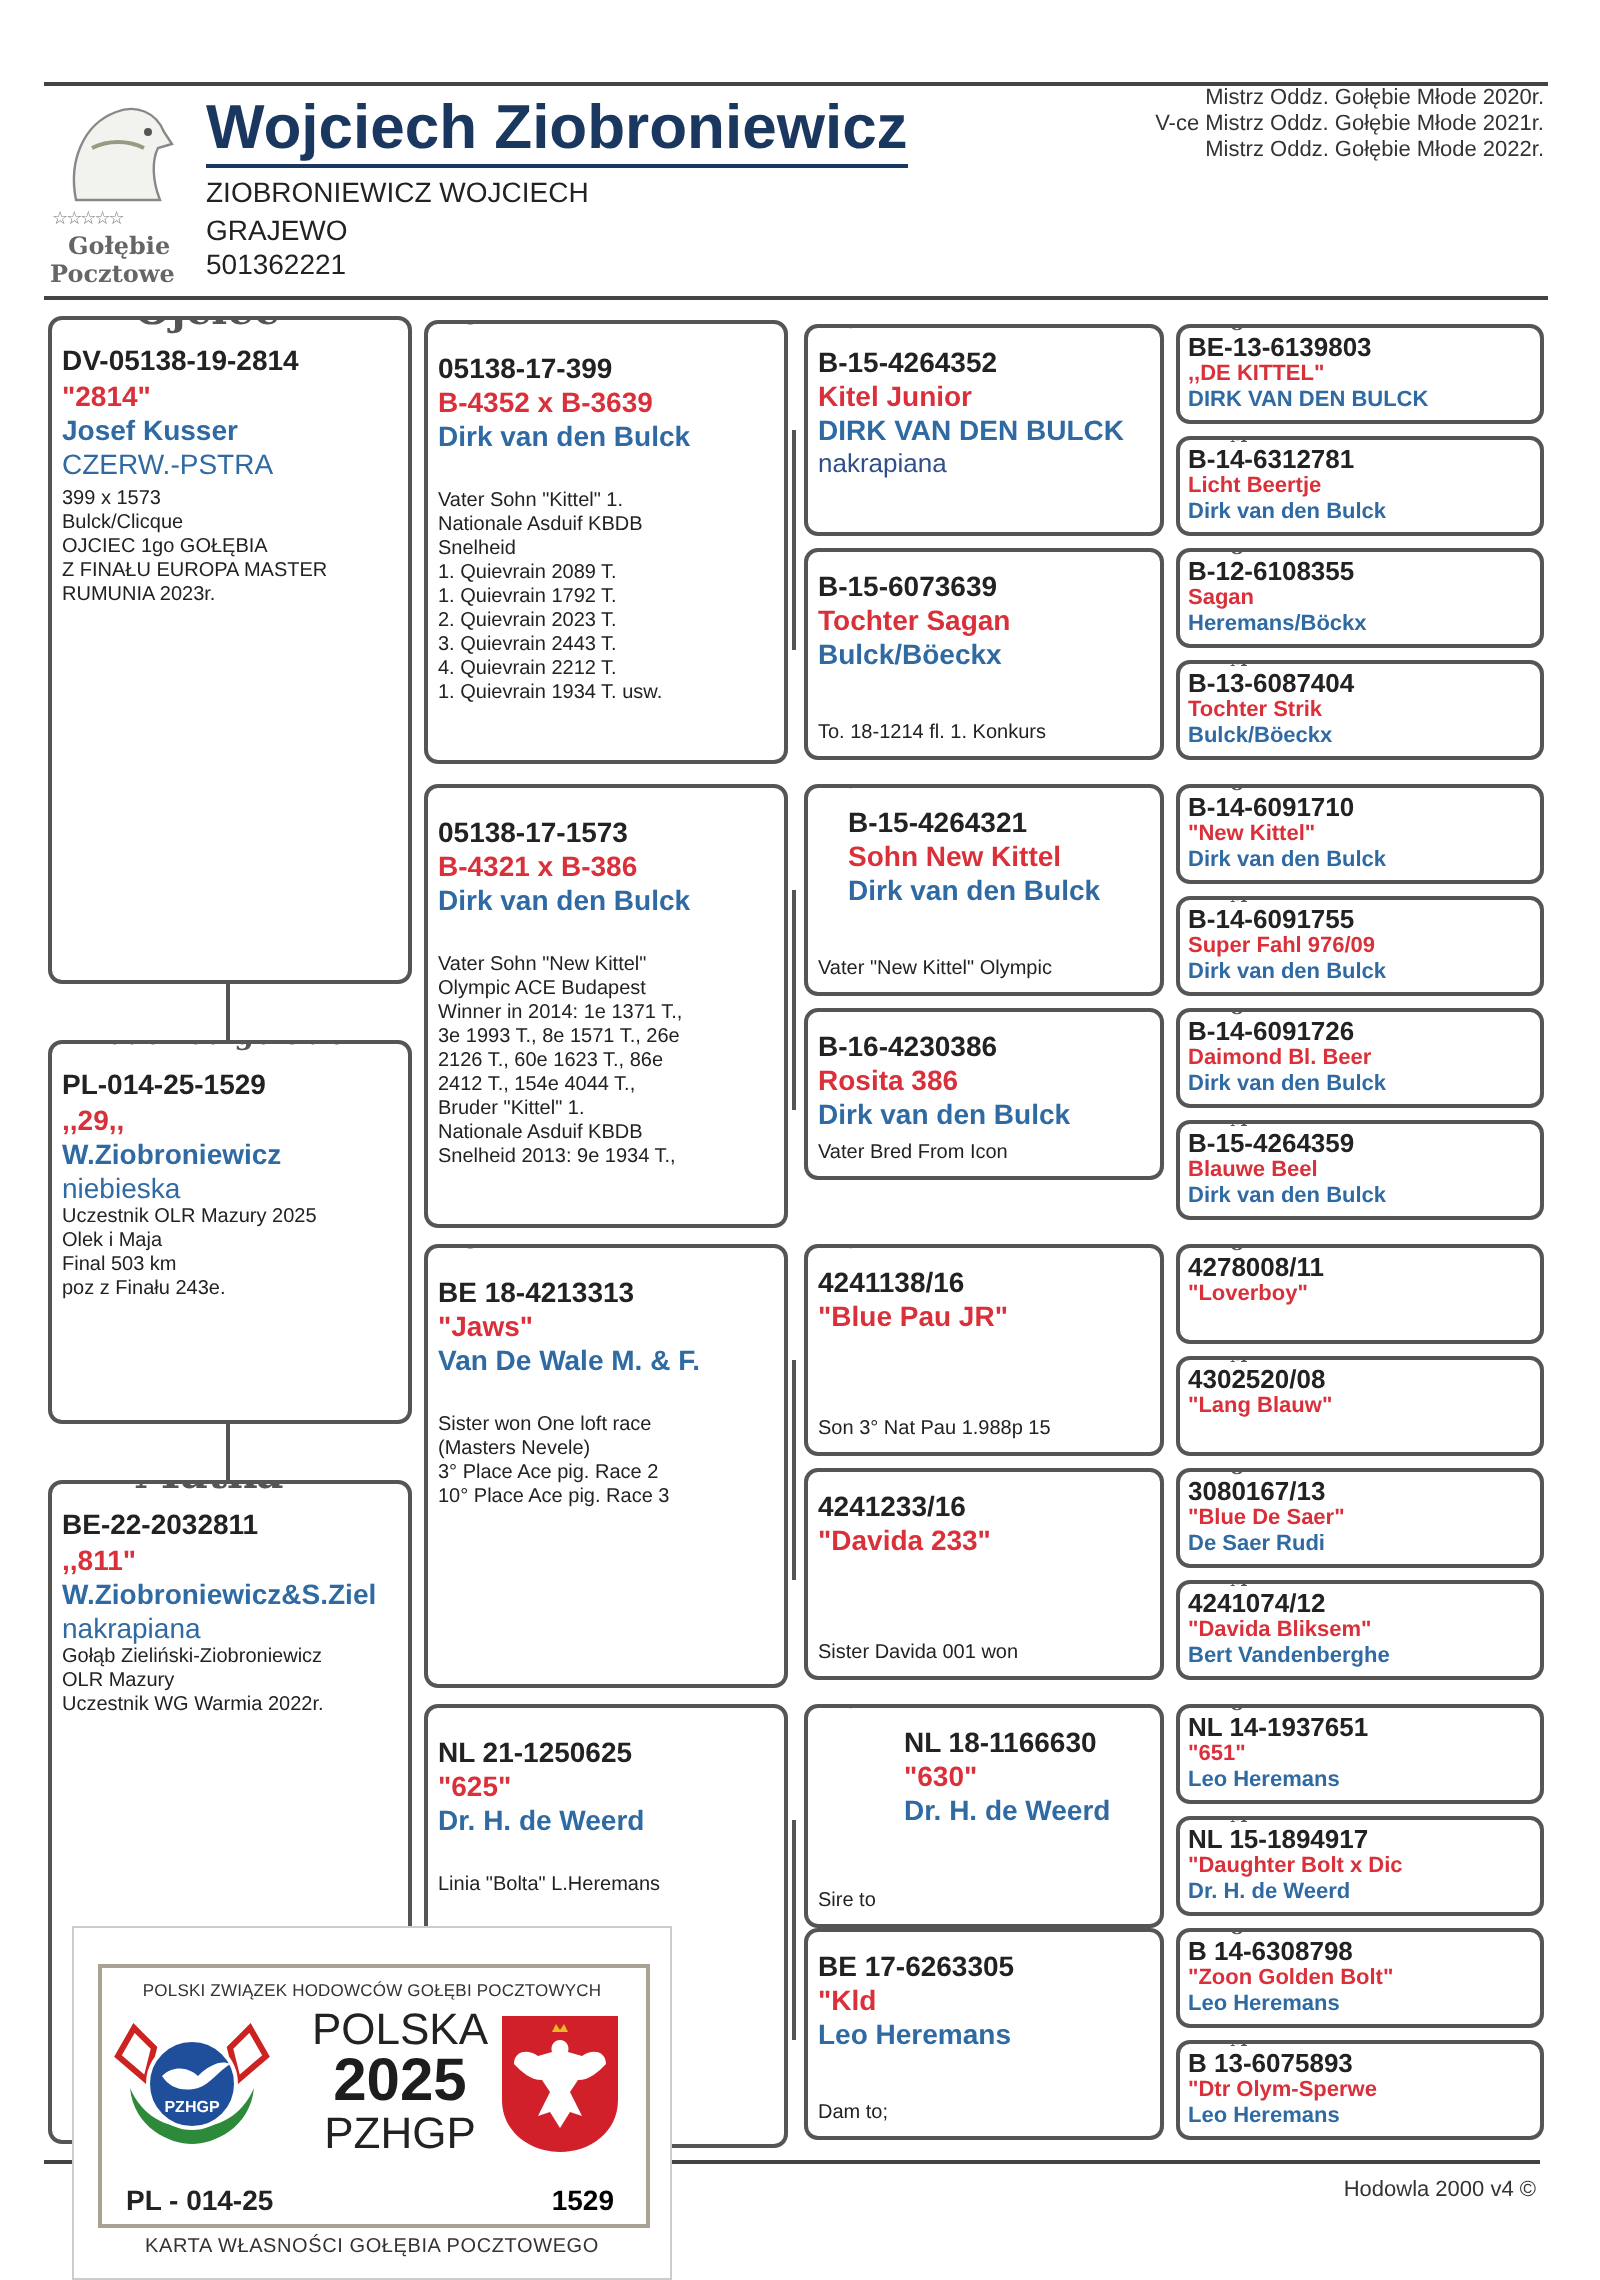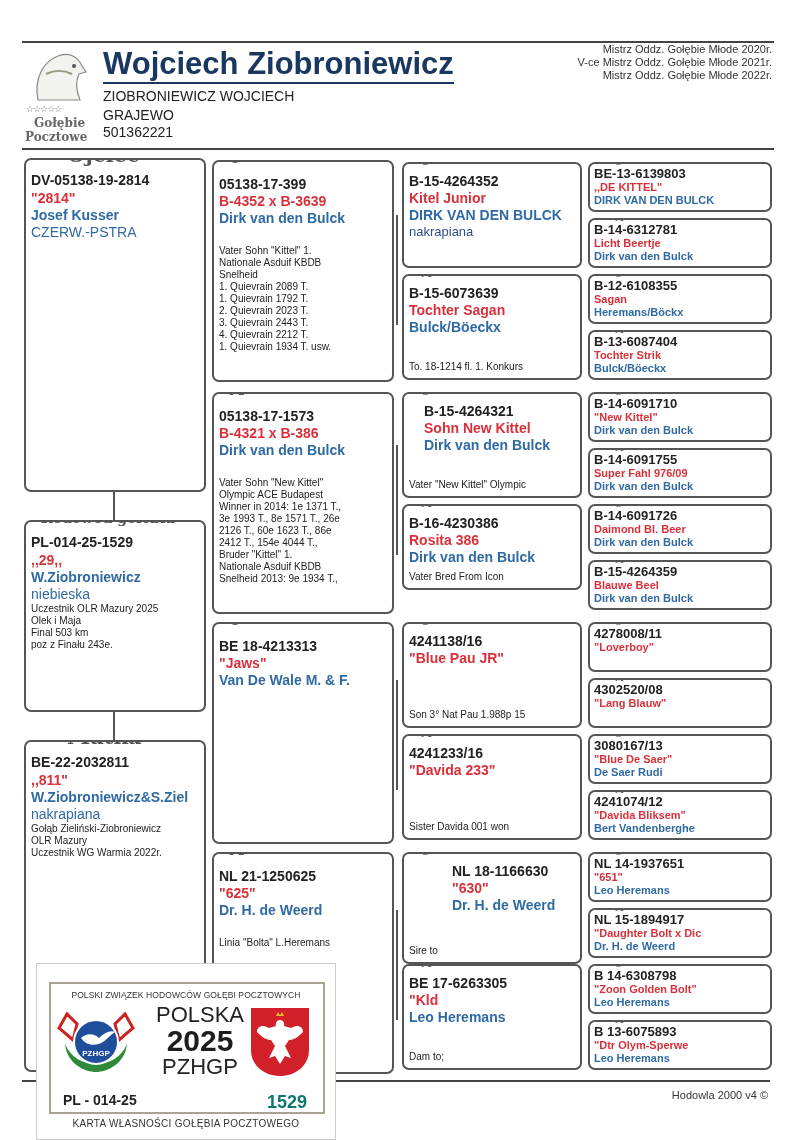--- a/index.html
+++ b/index.html
@@ -45,21 +45,21 @@
   .footer { position: absolute; right: 32px; top: 1089px; font-size: 11px; color: #333; }
   .card { position: absolute; left: 36px; top: 963px; width: 300px; height: 177px; background: #fff; border: 1px solid #ccc; }
   .card .frame { position: absolute; left: 12px; top: 18px; width: 276px; height: 132px; border: 2px solid #a8a392; }
   .card .org { position: absolute; left: 0; right: 0; top: 5px; text-align: center; font-size: 8.5px; color: #333; letter-spacing: 0.1px; }
   .card .pzhgp-logo { position: absolute; left: 18px; top: 40px; width: 82px; height: 70px; }
   .card .polska { position: absolute; left: 108px; top: 40px; width: 110px; text-align: center; font-size: 22px; line-height: 22px; color: #222; }
   .card .year { position: absolute; left: 108px; top: 62px; width: 110px; text-align: center; font-size: 30px; font-weight: bold; line-height: 30px; color: #1d1d1d; }
   .card .pz { position: absolute; left: 108px; top: 92px; width: 110px; text-align: center; font-size: 22px; line-height: 22px; color: #222; }
   .card .eagle { position: absolute; left: 212px; top: 42px; width: 62px; height: 72px; }
   .card .ringno { position: absolute; left: 26px; top: 128px; font-size: 14px; font-weight: bold; color: #222; }
-  .card .ringnum { position: absolute; right: 28px; top: 128px; font-size: 18px; font-weight: bold; color: #0f766e; }
+  .card .ringnum { position: absolute; right: 28px; top: 128px; font-size: 14px; font-weight: bold; color: #000000; }
   .card .caption { position: absolute; left: 0; right: 0; top: 154px; text-align: center; font-size: 10px; color: #333; letter-spacing: 0.3px; }
 </style>
 </head>
 <body>
 
 <div class="hr" style="top:41px; width:752px;"></div>
 <div class="logo">
   <svg class="bird" viewBox="0 0 55 52">
     <path d="M6 50 C2 30 10 12 26 6 C36 2 46 6 50 16 L54 22 L47 24 C44 30 44 40 48 50 Z" fill="#f2f2ee" stroke="#888" stroke-width="1.2"></path>
     <path d="M14 24 C22 20 32 20 40 24" fill="none" stroke="#9a9a80" stroke-width="2"></path>
@@ -89,20 +89,27 @@
 <div class="line" style="left:396px; top:680px; width:2px; height:110px;"></div>
 <div class="line" style="left:396px; top:910px; width:2px; height:110px;"></div>
 
 <div class="box g1" style="left:24px; top:158px; width:182px; height:334px;">
   <div class="lbl big">Ojciec</div>
   <div style="height:8px"></div>
   <div class="ring">DV-05138-19-2814</div>
   <div class="name">"2814"</div>
   <div class="breeder">Josef Kusser</div>
   <div class="color">CZERW.-PSTRA</div>
+  <div class="note">
+    <div>399 x 1573</div>
+    <div>Bulck/Clicque</div>
+    <div>OJCIEC 1go GOŁĘBIA</div>
+    <div>Z FINAŁU EUROPA MASTER</div>
+    <div>RUMUNIA 2023r.</div>
+  </div>
 </div>
 
 <div class="box g1" style="left:24px; top:520px; width:182px; height:192px;">
   <div class="lbl med">Rodowód gołebia</div>
   <div style="height:8px"></div>
   <div class="ring">PL-014-25-1529</div>
   <div class="name">,,29,,</div>
   <div class="breeder">W.Ziobroniewicz</div>
   <div class="color">niebieska</div>
   <div class="note" style="margin-top:0">
@@ -167,20 +174,26 @@
   </div>
 </div>
 
 <div class="box g2" style="left:212px; top:622px; width:182px; height:222px;">
   <div class="lbl med">O</div>
   <div style="height:10px"></div>
   <div class="ring">BE 18-4213313</div>
   <div class="name">"Jaws"</div>
   <div class="breeder">Van De Wale M. &amp; F.</div>
   <div class="spacer"></div>
+  <div class="note">
+    <div>Sister won One loft race</div>
+    <div>(Masters Nevele)</div>
+    <div>3° Place Ace pig. Race 2</div>
+    <div>10° Place Ace pig. Race 3</div>
+  </div>
 </div>
 
 <div class="box g2" style="left:212px; top:852px; width:182px; height:222px;">
   <div class="lbl med">M</div>
   <div style="height:10px"></div>
   <div class="ring">NL 21-1250625</div>
   <div class="name">"625"</div>
   <div class="breeder">Dr. H. de Weerd</div>
   <div class="spacer"></div>
   <div class="note">

